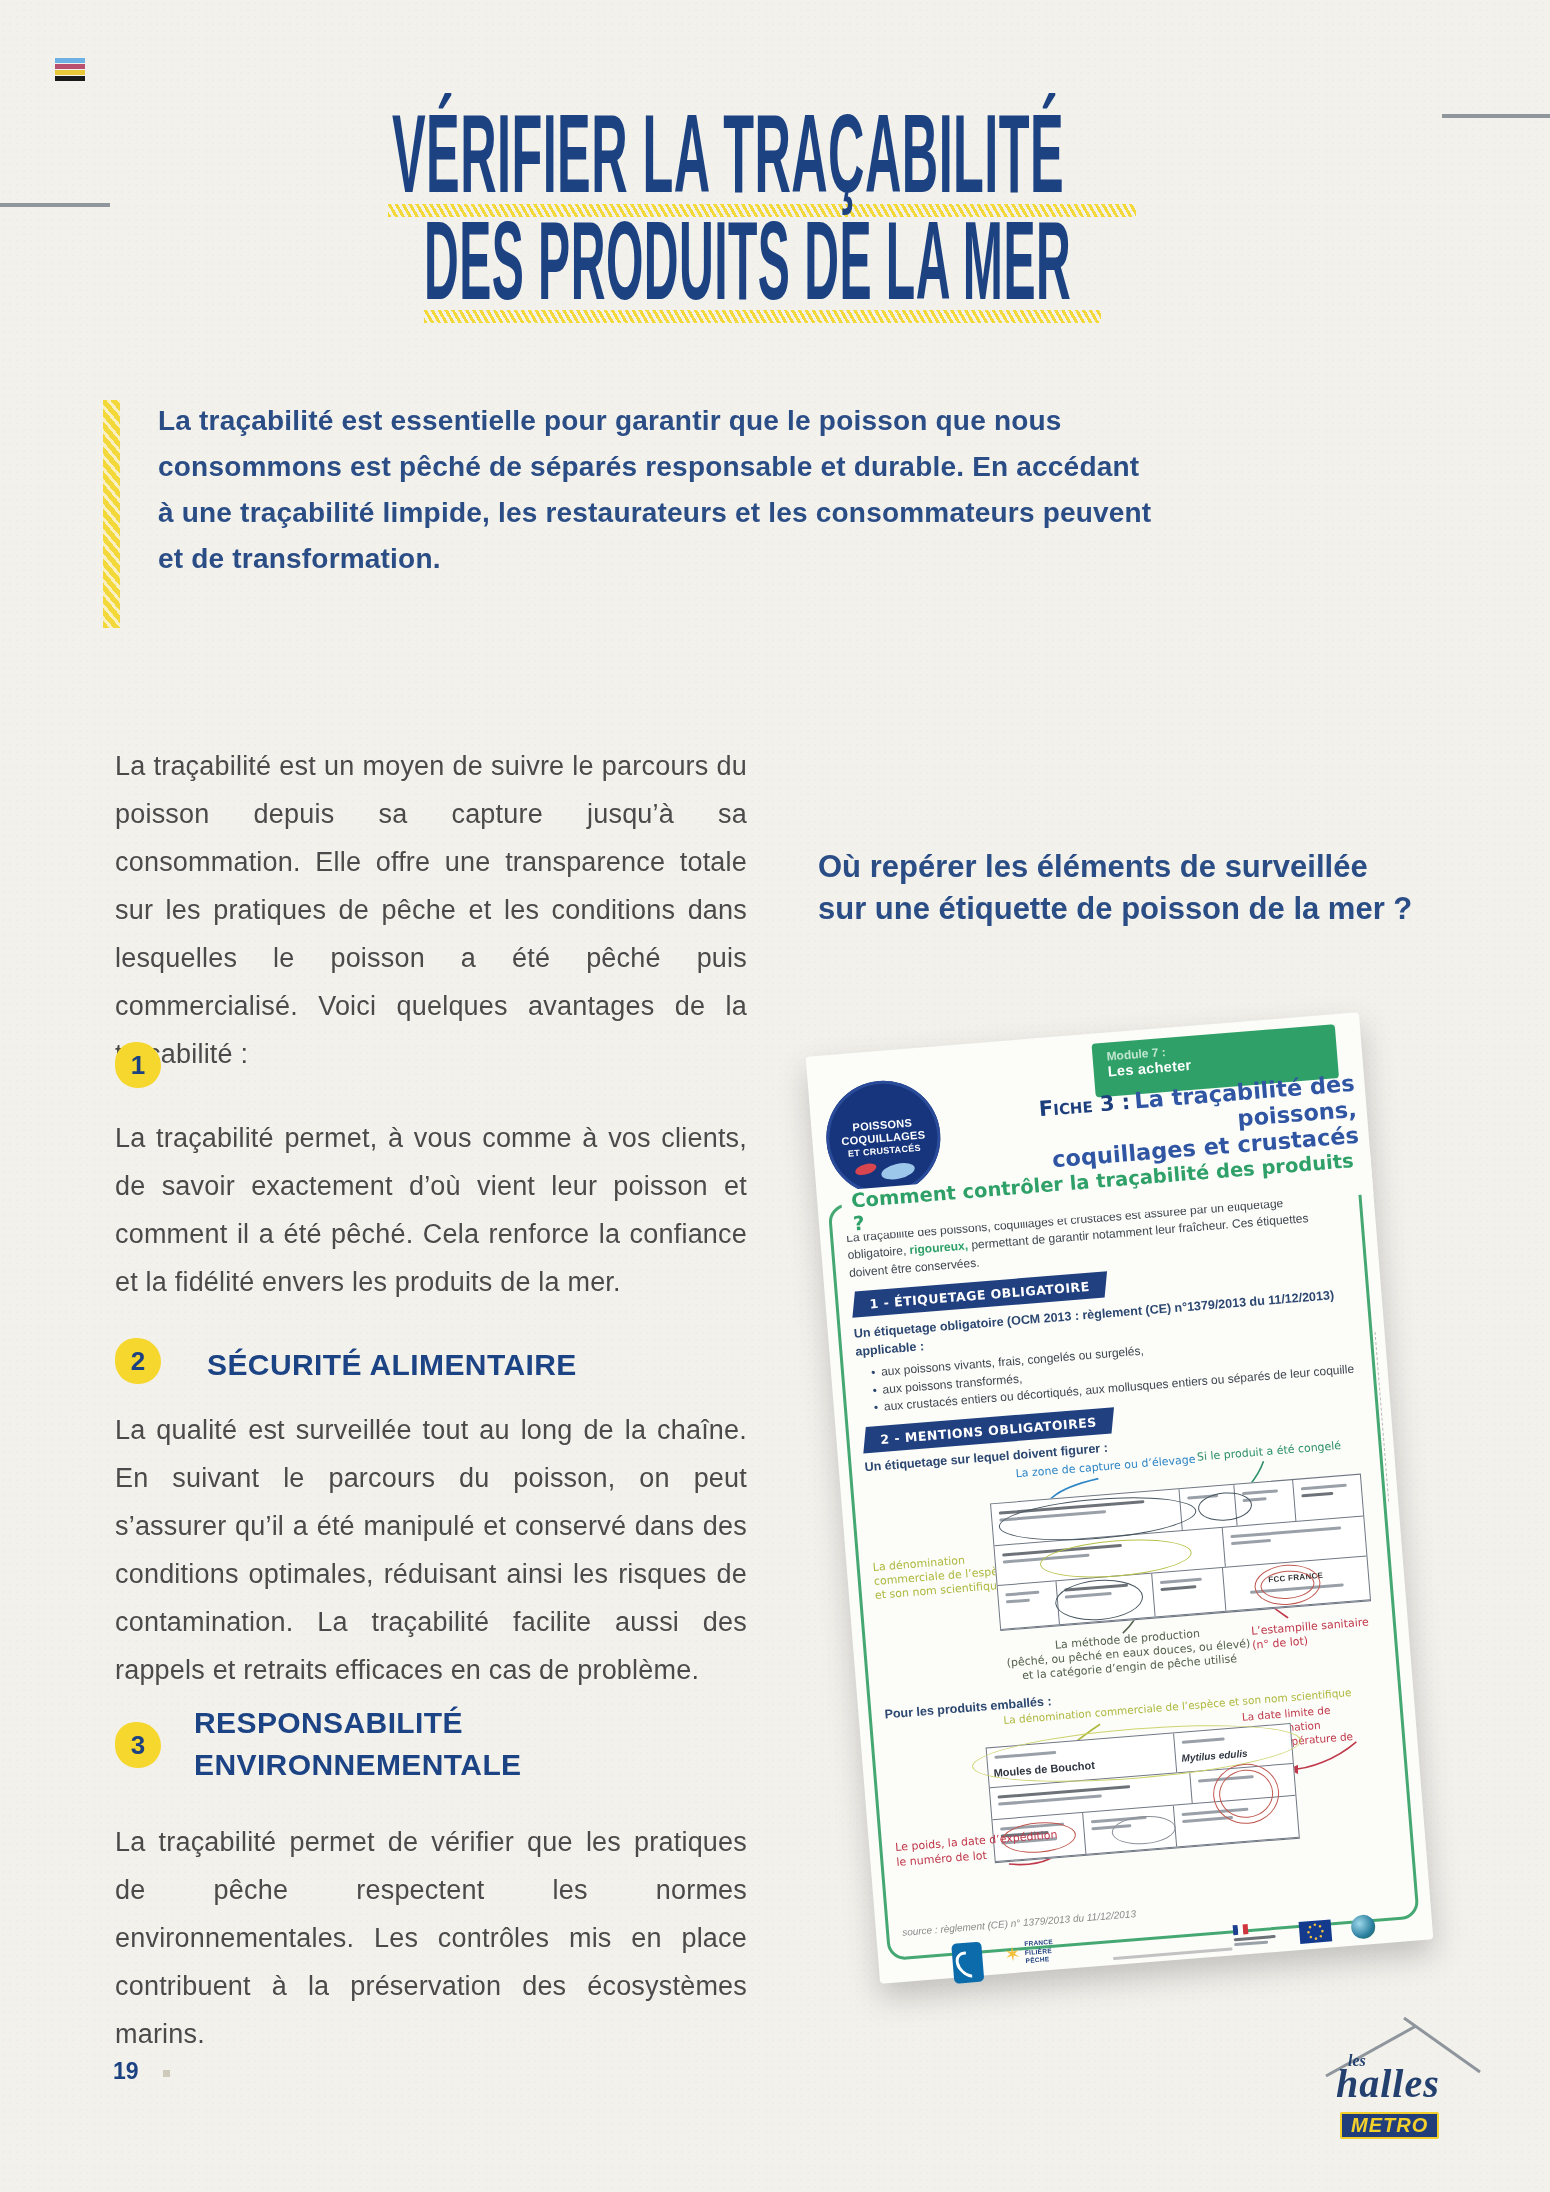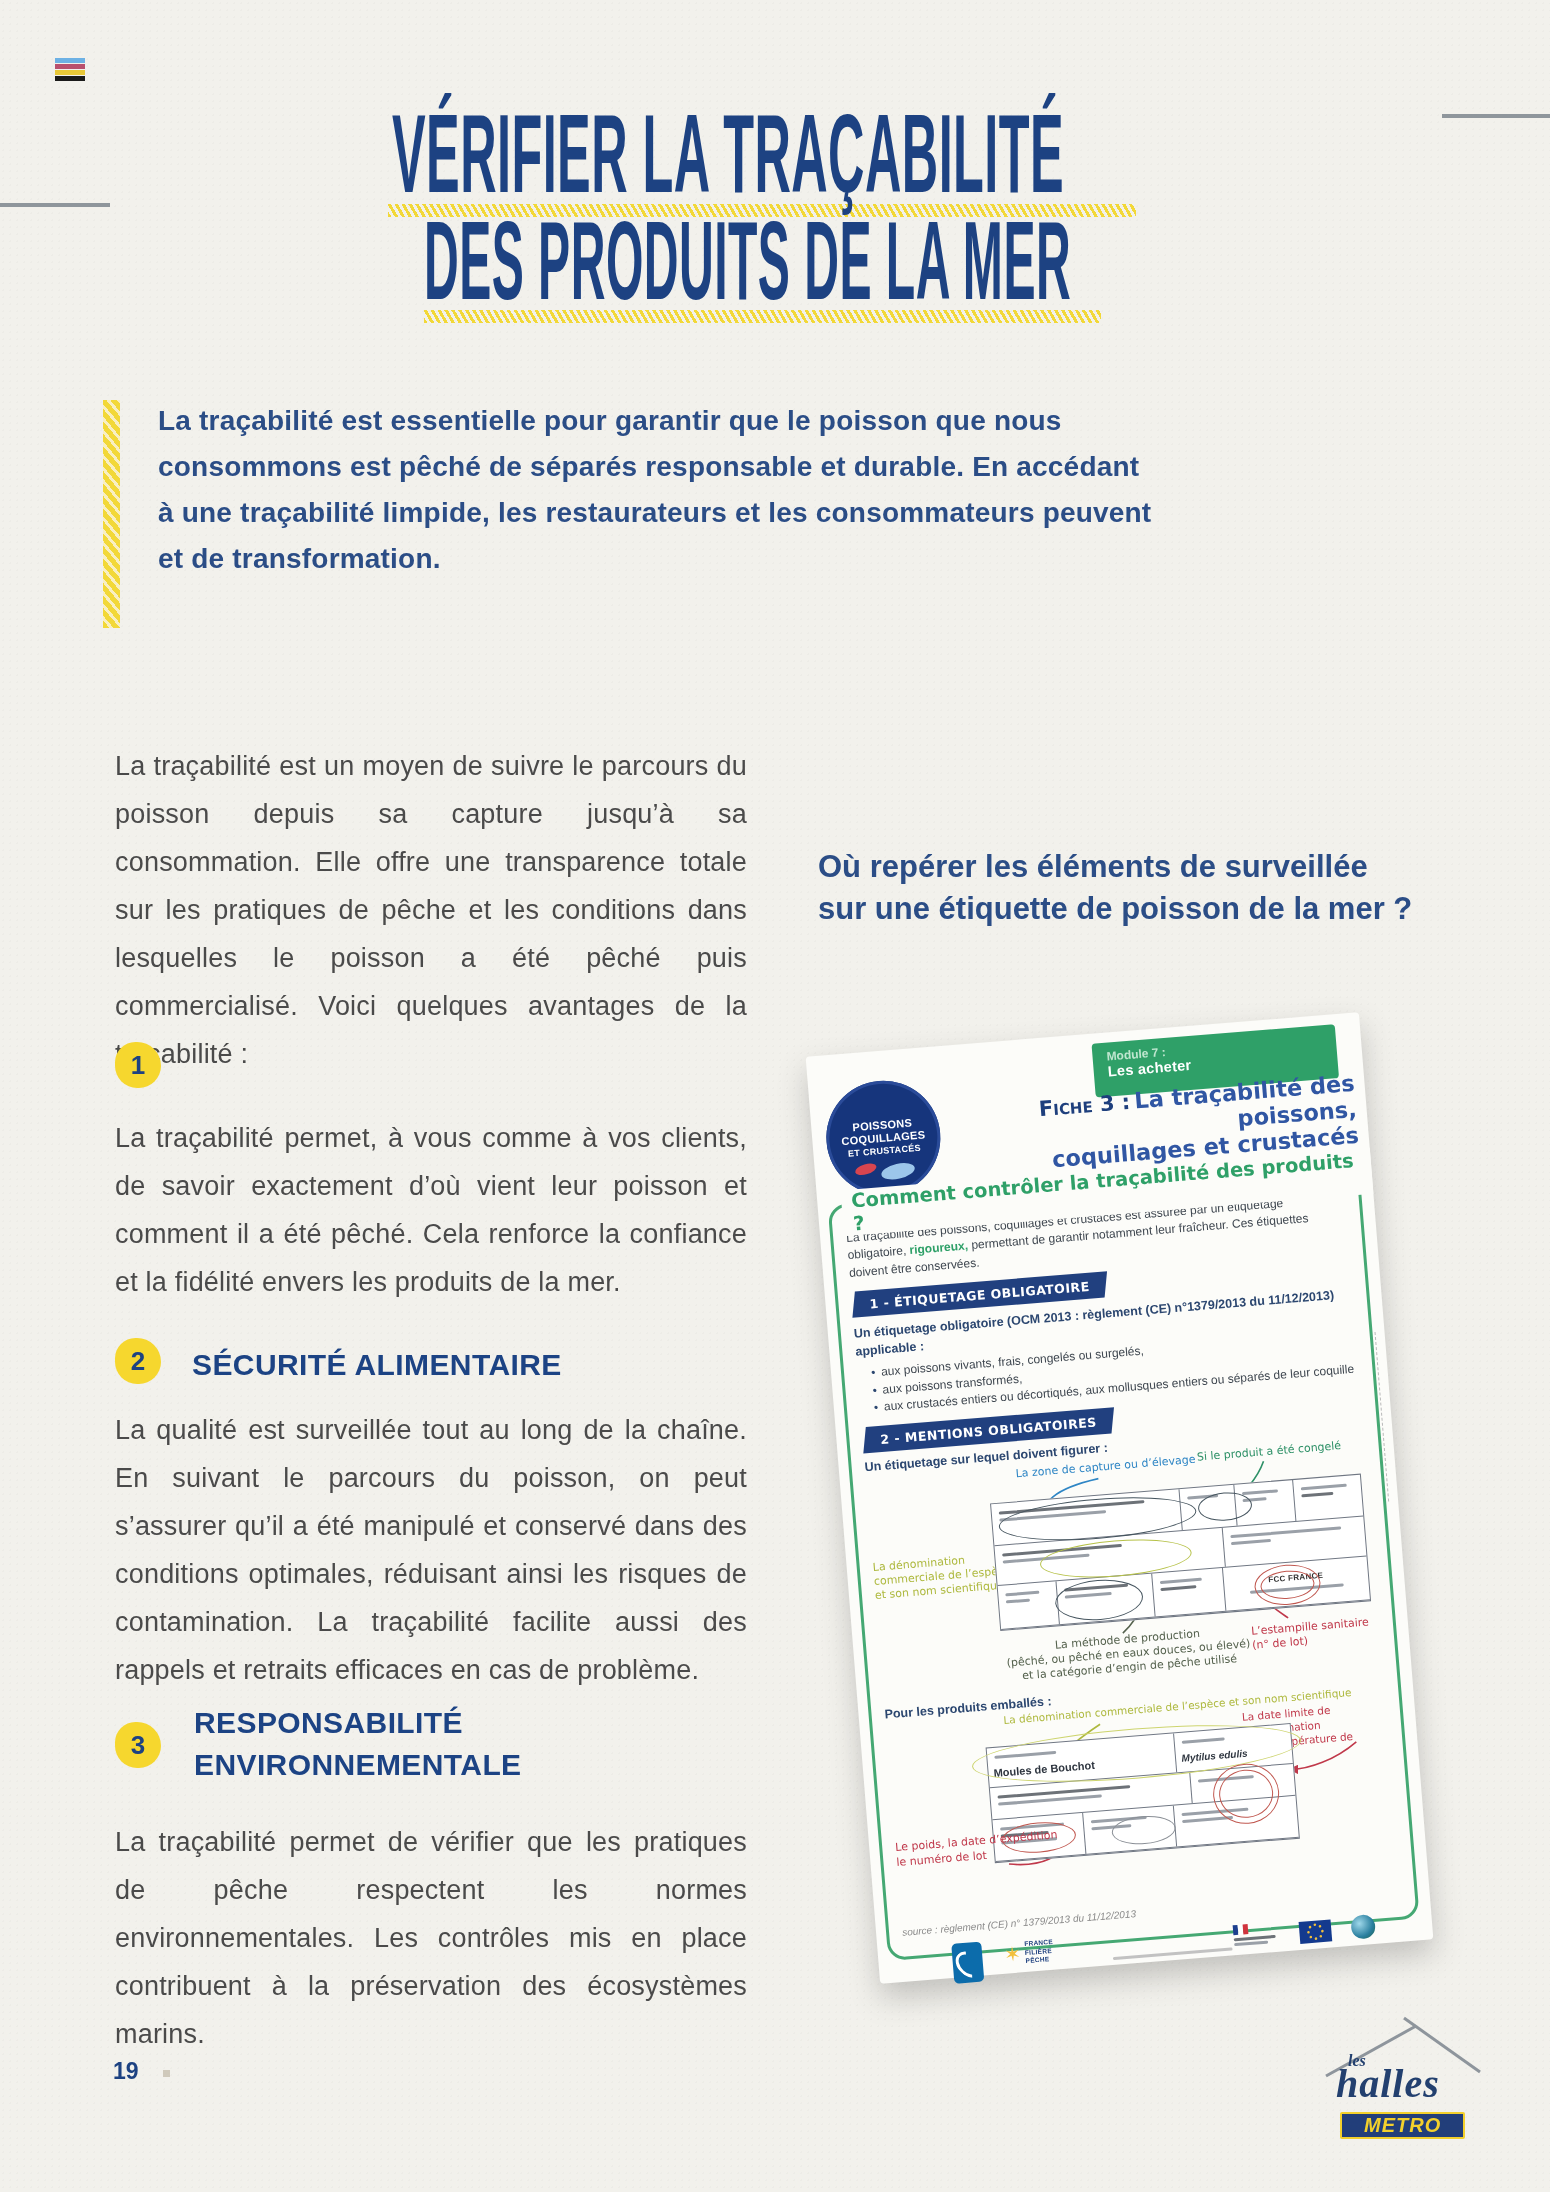--- a/index.html
+++ b/index.html
@@ -85,21 +85,21 @@
   .foot-dot{position:absolute;left:163px;top:2070px;width:7px;height:7px;background:#cfc9bb}
   .foot-caption{position:absolute;left:186px;top:2062px;font-size:18.5px;font-weight:bold;color:#1d4282;
                 letter-spacing:.4px;white-space:nowrap}
   
   .halles{position:absolute;left:1312px;top:2016px;width:185px;height:125px}
   .halles .les{position:absolute;left:36px;top:36px;font-family:"Liberation Serif",serif;font-style:italic;
                font-weight:bold;font-size:16px;color:#23406f}
   .halles .word{position:absolute;left:24px;top:44px;font-family:"Liberation Serif",serif;font-style:italic;
                 font-weight:bold;font-size:40px;color:#23406f;letter-spacing:1px}
   .metro-box{position:absolute;left:28px;top:96px;background:#223e7a;border:2px solid #f3d02c;border-radius:2px;
-             color:#f3d02c;font-weight:bold;font-style:italic;font-size:20px;padding:0 22px;letter-spacing:1px}
+             color:#f3d02c;font-weight:bold;font-style:italic;font-size:20px;padding:0 9px;letter-spacing:1px}
   .regmark{position:absolute;left:55px;top:58px;width:30px}
   .regmark i{display:block;height:5px;margin-bottom:1px}
 </style>
 </head>
 <body>
 
 <div id="page">
 
   <div class="regmark">
     <i style="background:#6db1e4"></i>
@@ -127,21 +127,21 @@
   <div class="abs body-par" style="left:115px;top:742px;width:632px">La traçabilité est un moyen de suivre le parcours du poisson depuis sa capture jusqu’à sa consommation. Elle offre une transparence totale sur les pratiques de pêche et les conditions dans lesquelles le poisson a été pêché puis commercialisé. Voici quelques avantages de la traçabilité :</div>
 
   <div class="num-badge" style="left:115px;top:1042px">
     <span>1</span>
   </div>
   <div class="abs body-par" style="left:115px;top:1114px;width:632px">La traçabilité permet, à vous comme à vos clients, de savoir exactement d’où vient leur poisson et comment il a été pêché. Cela renforce la confiance et la fidélité envers les produits de la mer.</div>
 
   <div class="num-badge" style="left:115px;top:1338px">
     <span>2</span>
   </div>
-  <div class="sec-title" style="left:192px;top:1344px">SÉCURITÉ ALIMENTAIRE</div>
+  <div class="sec-title" style="left:207px;top:1344px">SÉCURITÉ ALIMENTAIRE</div>
   <div class="abs body-par" style="left:115px;top:1406px;width:632px">La qualité est surveillée tout au long de la chaîne. En suivant le parcours du poisson, on peut s’assurer qu’il a été manipulé et conservé dans des conditions optimales, réduisant ainsi les risques de contamination. La traçabilité facilite aussi des rappels et retraits efficaces en cas de problème.</div>
 
   <div class="num-badge" style="left:115px;top:1722px">
     <span>3</span>
   </div>
   <div class="sec-title" style="left:194px;top:1702px;width:430px">RESPONSABILITÉ ENVIRONNEMENTALE</div>
   <div class="abs body-par" style="left:115px;top:1818px;width:632px">La traçabilité permet de vérifier que les pratiques de pêche respectent les normes environnementales. Les contrôles mis en place contribuent à la préservation des écosystèmes marins.</div>
 
   <div class="abs" style="left:818px;top:846px">
     <div class="right-heading">Où repérer les éléments de surveillée</div>

